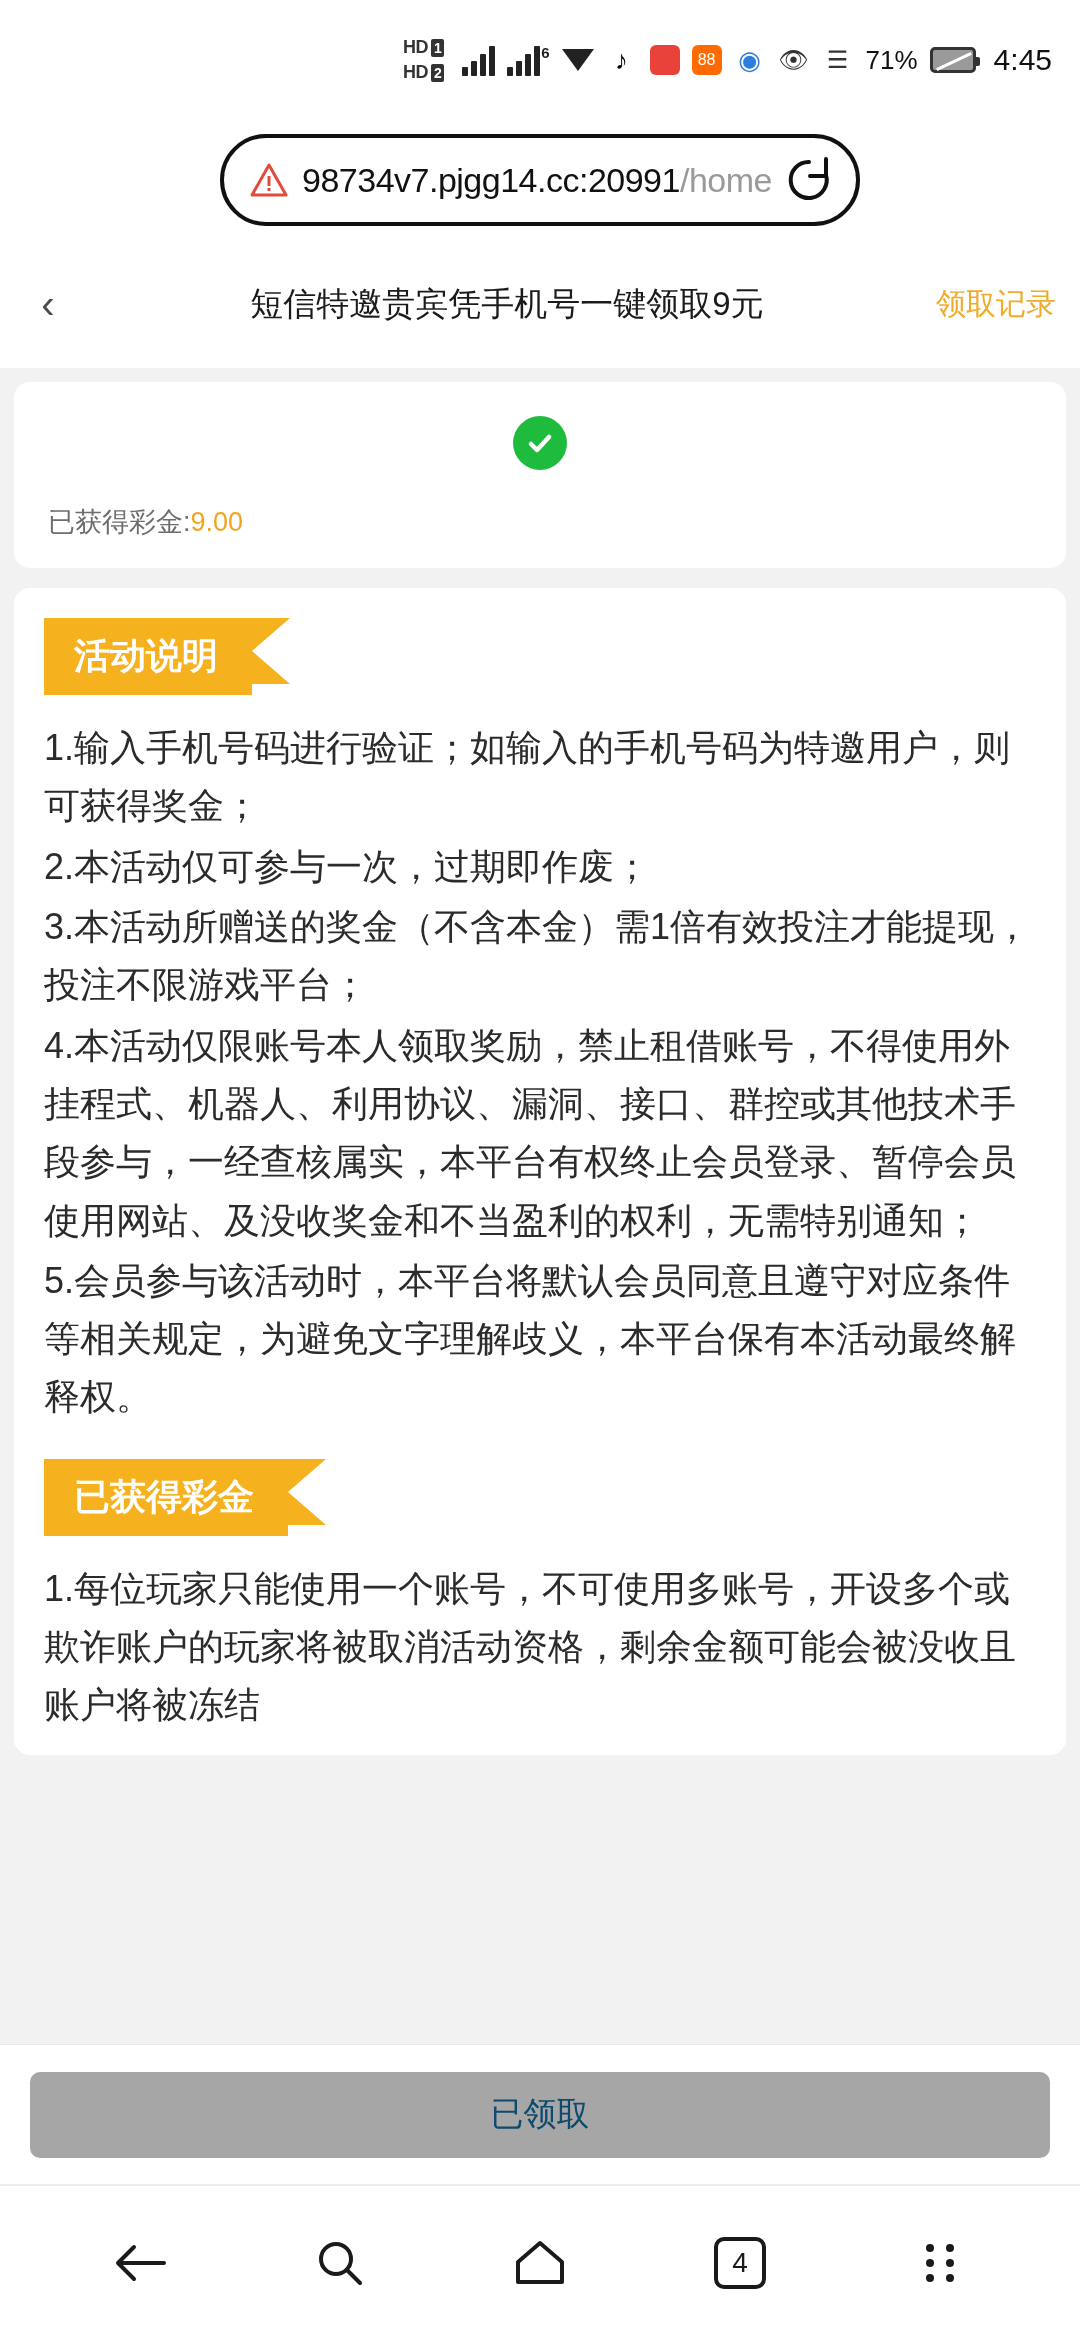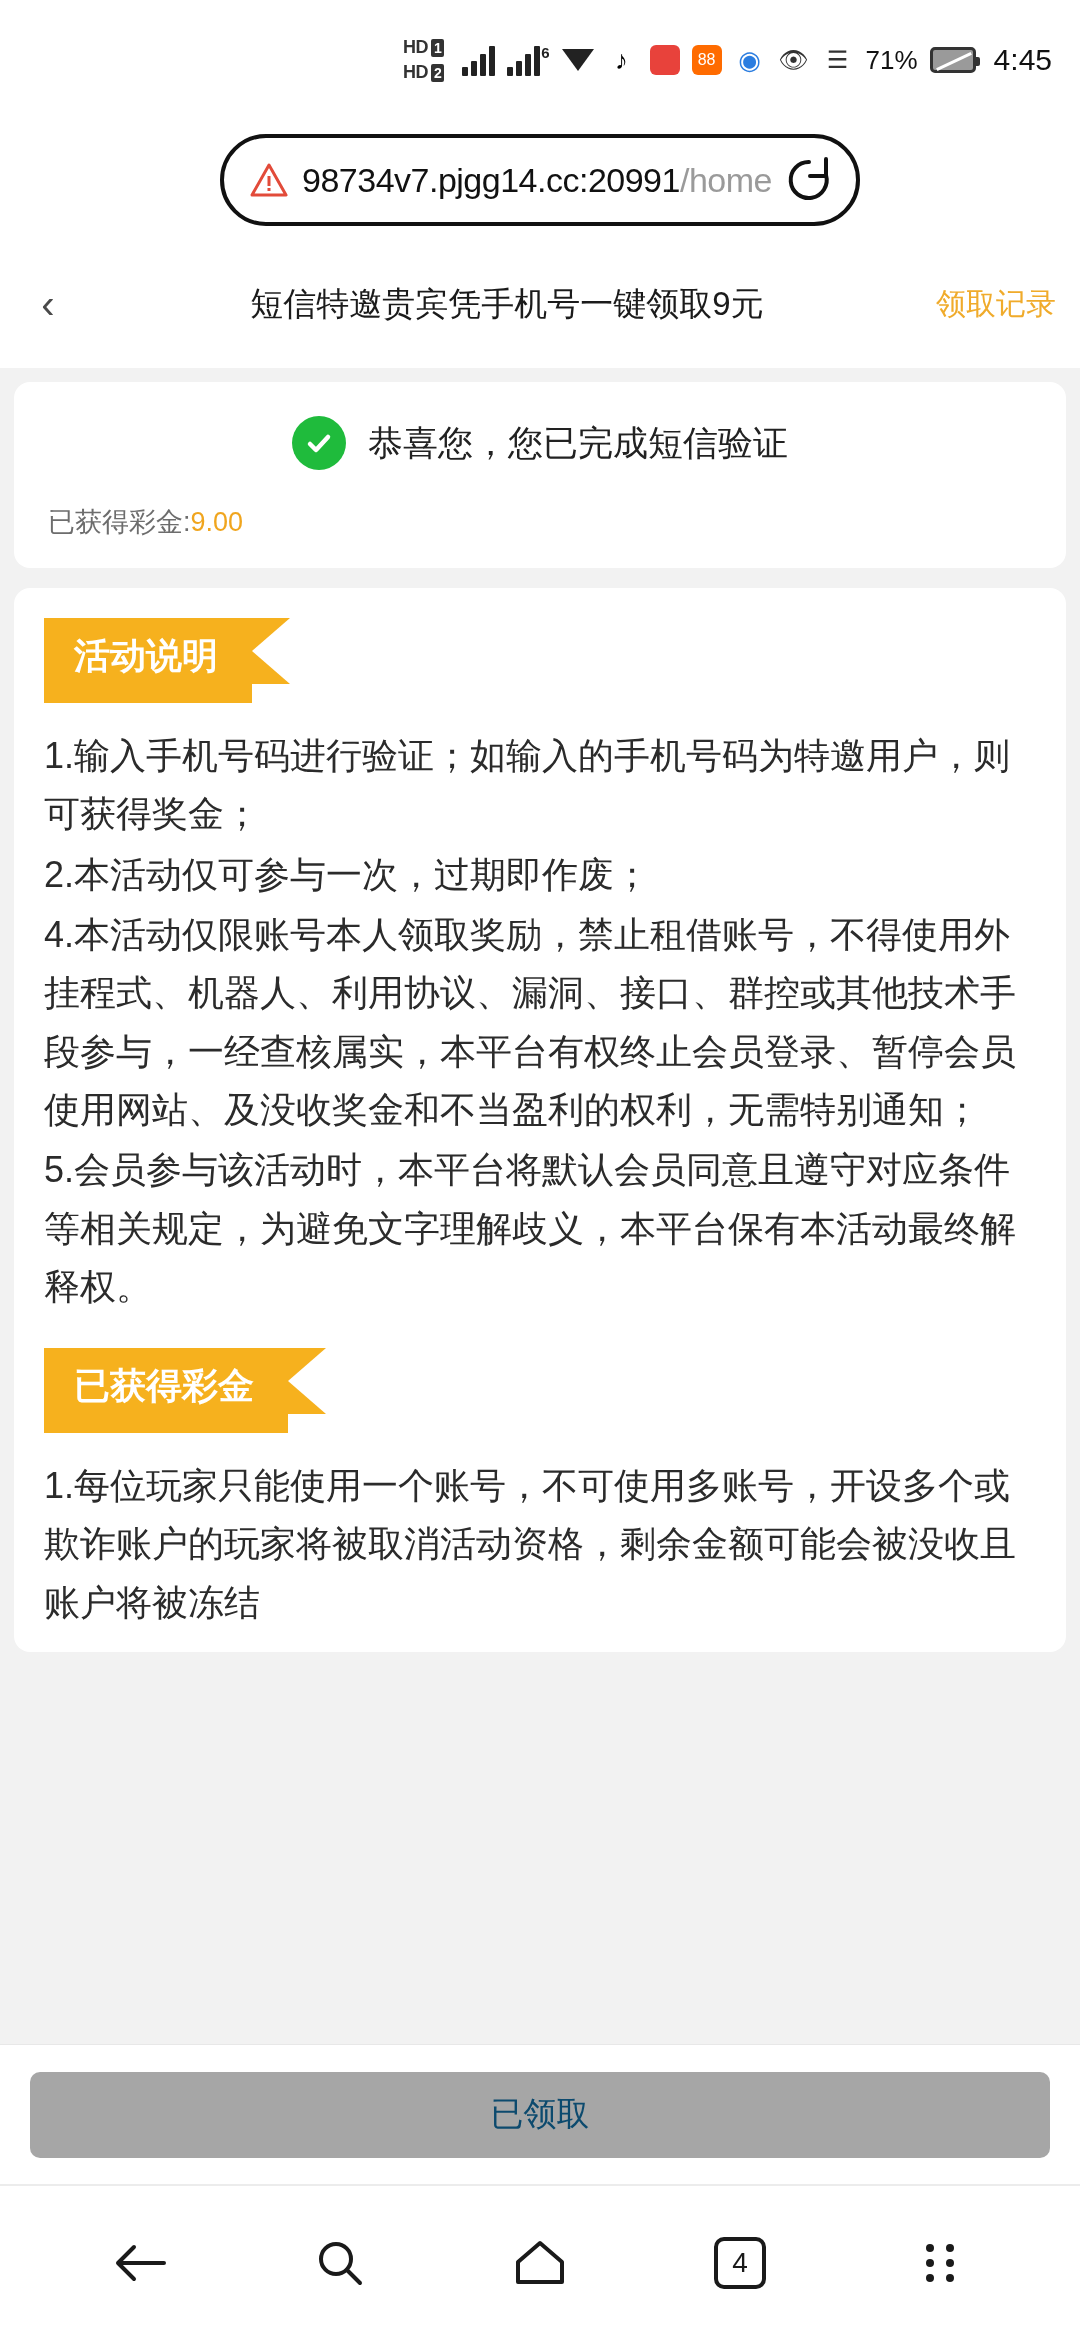--- a/index.html
+++ b/index.html
@@ -246,21 +246,21 @@
   .card-info {
     padding: 0 0 18px 0;
   }
   .ribbon {
     display: inline-block;
     position: relative;
     background: #f6b11e;
     color: #ffffff;
     font-size: 36px;
     font-weight: bold;
-    padding: 14px 34px 22px 30px;
+    padding: 14px 34px 14px 30px;
     margin: 30px 0 24px 0;
     border-radius: 0 0 0 0;
   }
   .ribbon::after {
     content: "";
     position: absolute;
     right: -38px; top: 0;
     width: 0; height: 0;
     border-top: 33px solid #f6b11e;
     border-bottom: 33px solid #f6b11e;
@@ -400,34 +400,34 @@
 
   <div class="content">
 
     <div class="card card-success">
       <div class="success-row">
         <span class="check">
           <svg width="32" height="32" viewBox="0 0 32 32">
             <path d="M7 17 L13 23 L25 10" fill="none" stroke="#fff" stroke-width="4.5" stroke-linecap="round" stroke-linejoin="round"></path>
           </svg>
         </span>
-        <span class="success-text">恭喜您，您已完成短信验证</span>
       </div>
       <div class="amount-row">
         <span>已获得彩金:</span><span class="val">9.00</span>
       </div>
     </div>
 
     <div class="card card-info">
       <div style="padding-left:30px;">
         <span class="ribbon">活动说明</span>
       </div>
       <div class="body-text">
         <p>1.输入手机号码进行验证；如输入的手机号码为特邀用户，则可获得奖金；</p>
         <p>2.本活动仅可参与一次，过期即作废；</p>
+        <p>3.本活动所赠送的奖金（不含本金）需1倍有效投注才能提现，投注不限游戏平台；</p>
         <p>4.本活动仅限账号本人领取奖励，禁止租借账号，不得使用外挂程式、机器人、利用协议、漏洞、接口、群控或其他技术手段参与，一经查核属实，本平台有权终止会员登录、暂停会员使用网站、及没收奖金和不当盈利的权利，无需特别通知；</p>
         <p>5.会员参与该活动时，本平台将默认会员同意且遵守对应条件等相关规定，为避免文字理解歧义，本平台保有本活动最终解释权。</p>
       </div>
 
       <div style="padding-left:30px;">
         <span class="ribbon">已获得彩金</span>
       </div>
       <div class="body-text">
         <p>1.每位玩家只能使用一个账号，不可使用多账号，开设多个或欺诈账户的玩家将被取消活动资格，剩余金额可能会被没收且账户将被冻结</p>
       </div>

